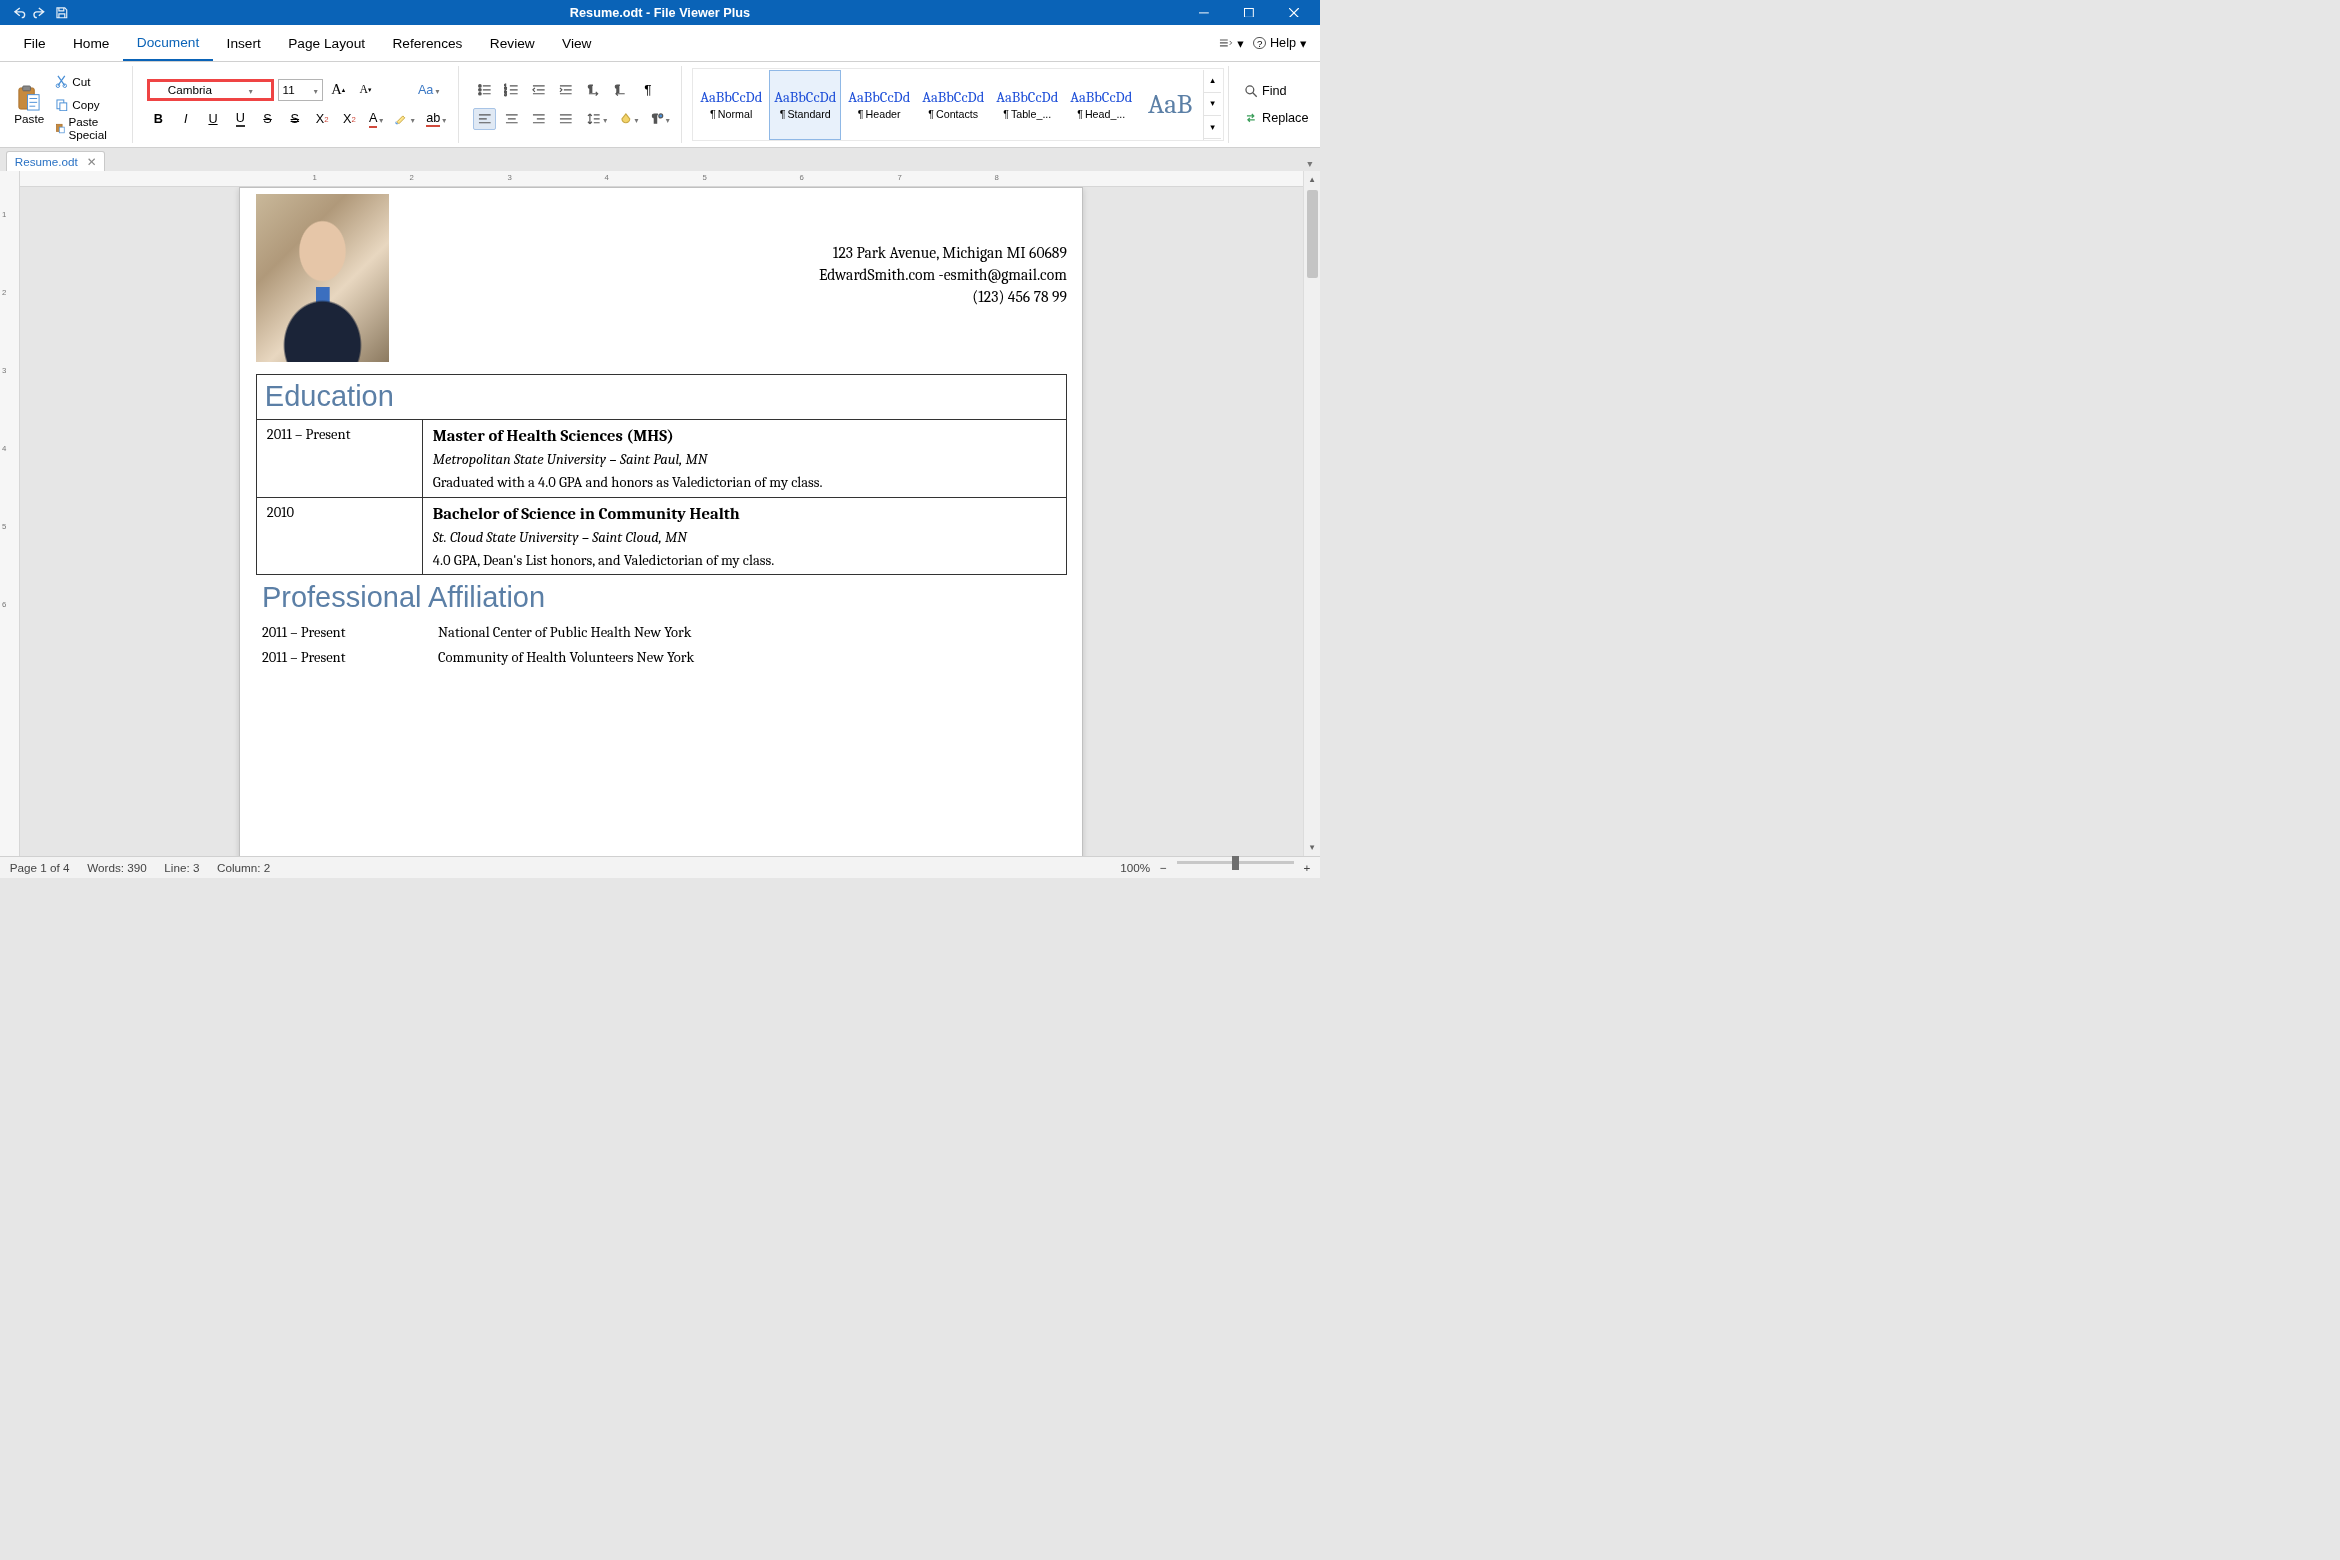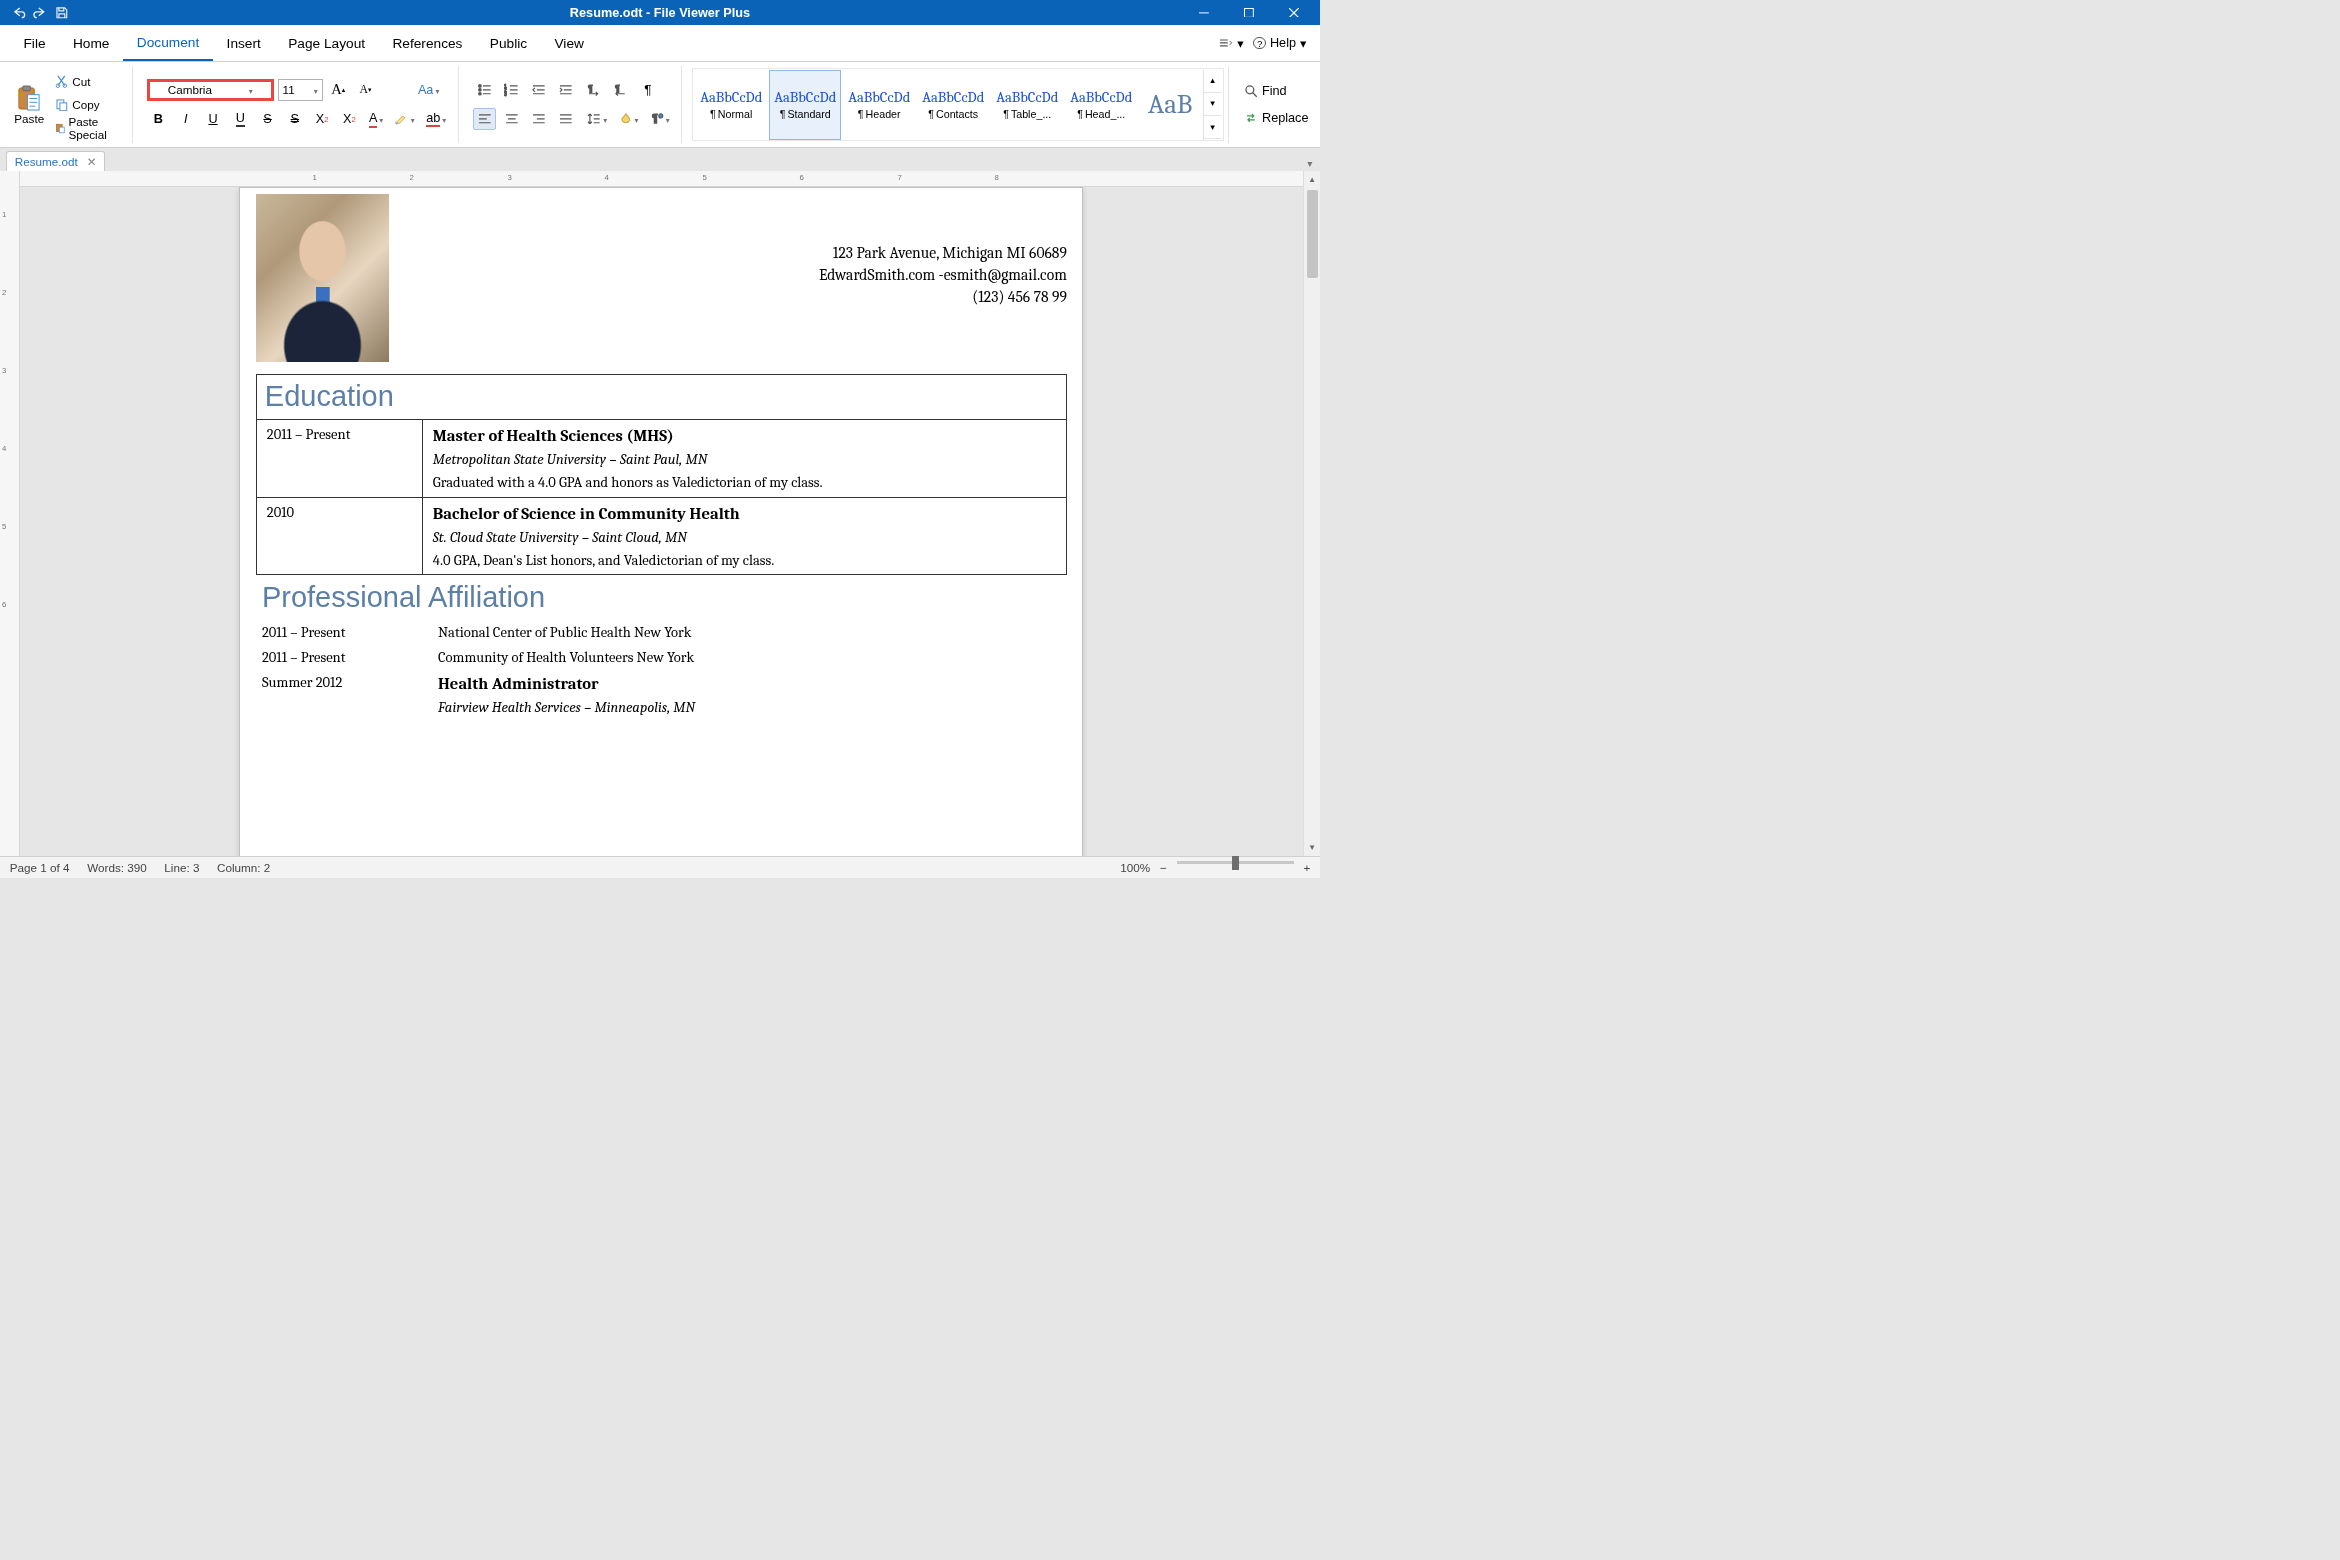--- a/index.html
+++ b/index.html
@@ -115,21 +115,21 @@
   </div>
 </div>
 
 <div class="menubar">
   <div class="mitem">File</div>
   <div class="mitem">Home</div>
   <div class="mitem active">Document</div>
   <div class="mitem">Insert</div>
   <div class="mitem">Page Layout</div>
   <div class="mitem">References</div>
-  <div class="mitem">Public</div>
+  <div class="mitem">Review</div>
   <div class="mitem">View</div>
   <div class="right">
     <div class="rb"><svg width="15.6" height="9.8" viewBox="0 0 16 10">
           <path d="M2 2 H10 M2 5 H10 M2 8 H10" stroke="#555" stroke-width="1.2"></path>
           <path d="M12 3 L14 5 L12 7" stroke="#555" fill="none"></path>
         </svg>▾</div>
     <div class="rb"><span style="border:1.2px solid #555;border-radius:50%;width:12.7px;height:12.7px;display:inline-flex;align-items:center;justify-content:center;font-size:9.8px;">?</span><span>Help</span>▾</div>
   </div>
 </div>
 
@@ -464,27 +464,20 @@
         <h1 class="sec" style="padding-left:5.9px;">Professional Affiliation</h1>
         <div class="norow">
             <div class="dt">2011 – Present</div>
             <div>National Center of Public Health New York</div>
           </div>
         <div class="norow">
             <div class="dt">2011 – Present</div>
             <div>Community of Health Volunteers New York</div>
           </div>
 
-        <div class="norow">
-          <div class="dt">Summer 2012</div>
-          <div>
-            <div class="degree">Health Administrator</div>
-            <div class="school">Fairview Health Services – Minneapolis, MN</div>
-          </div>
-        </div>
       </div>
     </div>
   </div>
   <div class="scrollbar">
     <div class="btn">▲</div>
     <div class="thumb"></div>
     <div style="flex:1;"></div>
     <div class="btn">▼</div>
   </div>
 </div>

